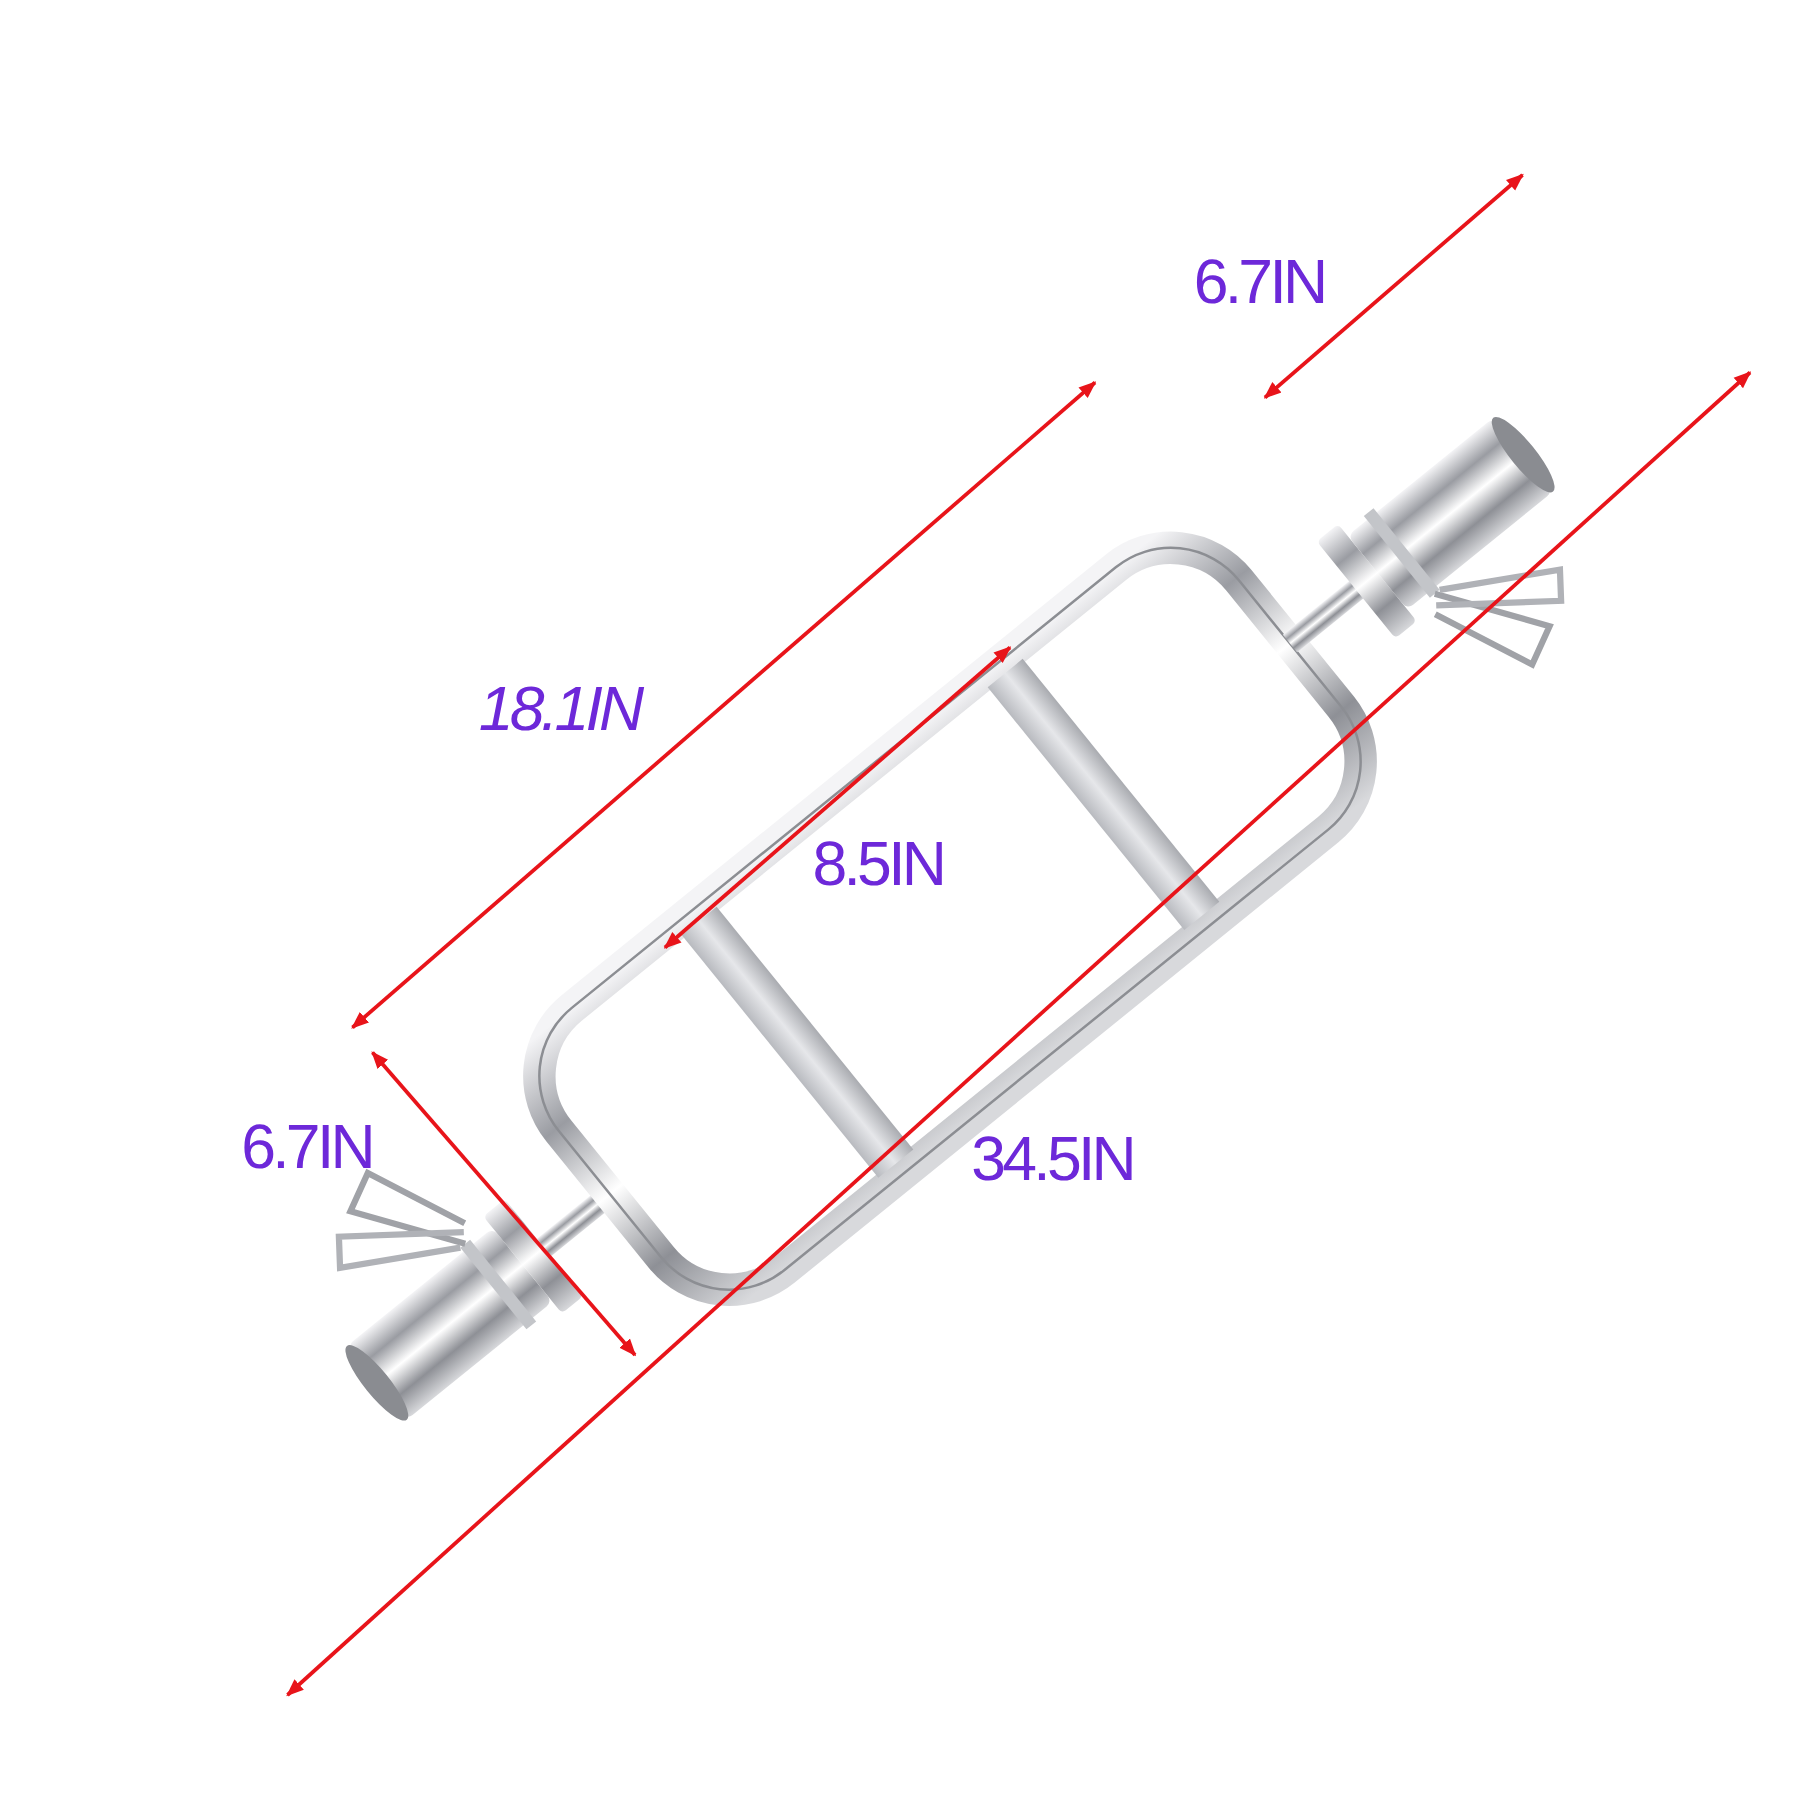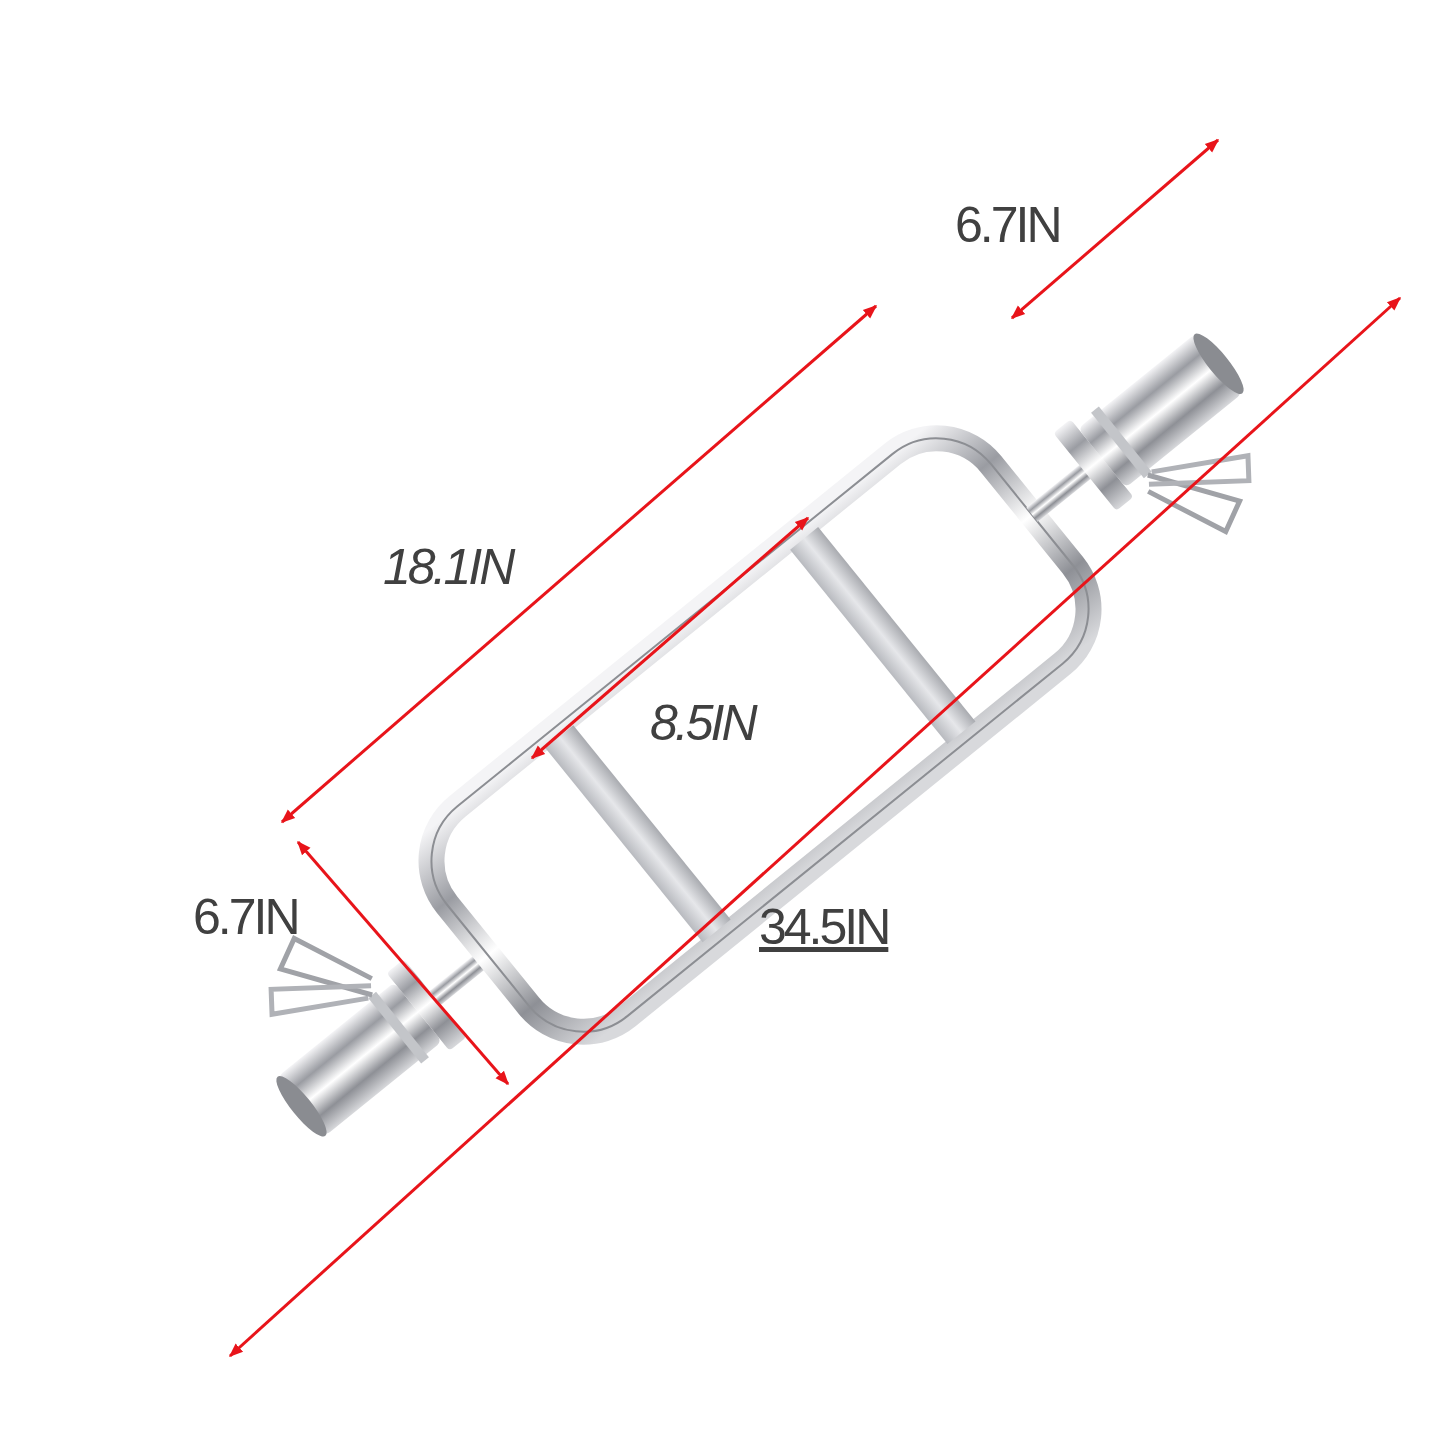--- a/index.html
+++ b/index.html
@@ -1,18 +1,18 @@
 <!DOCTYPE html>
 <html><head>
 <meta charset="utf-8">
 <style>
   html, body { margin:0; padding:0; background:#ffffff; }
   body { width:1445px; height:1445px; position:relative; overflow:hidden; font-family:"Liberation Sans", sans-serif; }
   #stage { position:absolute; left:0; top:0; width:1445px; height:1445px; }
-  .dim-label { position:absolute; color:#404040; font-family:"Liberation Sans", sans-serif; font-size:50px; letter-spacing:-3px; line-height:1; white-space:nowrap; }
+  .dim-label { position:absolute; color:#6d28d9; font-family:"Liberation Sans", sans-serif; font-size:50px; letter-spacing:-3px; line-height:1; white-space:nowrap; }
 </style>
 </head>
 <body>
 
 <div id="stage">
   <svg width="1445" height="1445" viewBox="0 0 1445 1445" xmlns="http://www.w3.org/2000/svg">
     <defs>
       <linearGradient id="chrome" x1="0" y1="0" x2="0" y2="1">
         <stop offset="0" stop-color="#f4f4f6"></stop>
         <stop offset="0.25" stop-color="#9a9ca2"></stop>
@@ -58,16 +58,16 @@
 
     <line x1="1012" y1="318" x2="1218" y2="140" stroke="#e8141a" stroke-width="3" marker-start="url(#ah)" marker-end="url(#ah)"></line>
     <line x1="282" y1="822" x2="876" y2="306" stroke="#e8141a" stroke-width="3" marker-start="url(#ah)" marker-end="url(#ah)"></line>
     <line x1="532" y1="758" x2="808" y2="518" stroke="#e8141a" stroke-width="3" marker-start="url(#ah)" marker-end="url(#ah)"></line>
     <line x1="298" y1="842" x2="508" y2="1084" stroke="#e8141a" stroke-width="3" marker-start="url(#ah)" marker-end="url(#ah)"></line>
     <line x1="230" y1="1356" x2="1400" y2="298" stroke="#e8141a" stroke-width="3" marker-start="url(#ah)" marker-end="url(#ah)"></line>
   </svg>
 
   <div class="dim-label" style="left:955px;top:200px;">6.7IN</div>
   <div class="dim-label" style="left:383px;top:542px;font-style:italic;">18.1IN</div>
-  <div class="dim-label" style="left:650px;top:698px;font-style:italic;">8.5IN</div>
+  <div class="dim-label" style="left:650px;top:666px;">8.5IN</div>
   <div class="dim-label" style="left:193px;top:892px;">6.7IN</div>
-  <div class="dim-label" style="left:759px;top:902px;text-decoration:underline;">34.5IN</div>
+  <div class="dim-label" style="left:777px;top:902px;">34.5IN</div>
 </div>
 
 </body></html>

